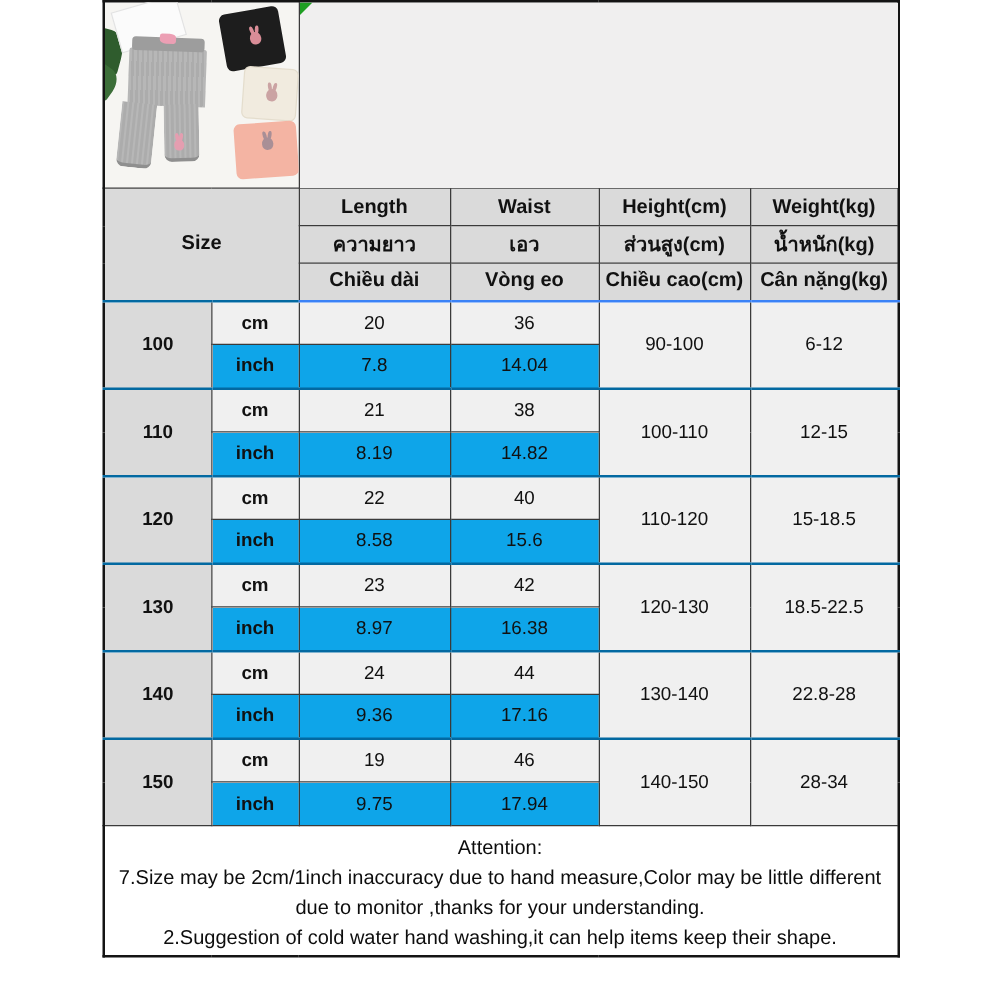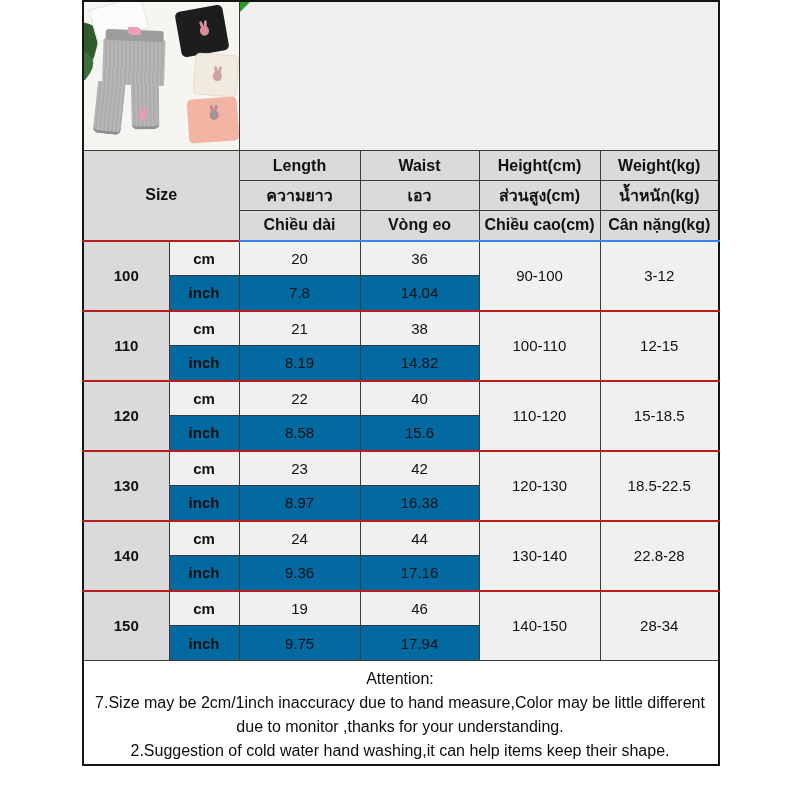--- a/index.html
+++ b/index.html
@@ -31,22 +31,22 @@
     border-right:2px solid #141414; border-bottom:2px solid #141414; }
   tr.hdr-last td { border-bottom:2px solid #3b82f6; }
 
   
   tr.brow { height:35px; }
   td.sizenum { background:#dadada; font-weight:bold; font-size:15px; }
   td.unit { font-weight:bold; font-size:15px; }
   td.val { font-size:15px; }
   td.range { background:#f0f0f0; font-size:15px; }
   .cmrow { background:#f0f0f0; }
-  .whiterow { background:#0369a1; }
-  tr.block-top td { border-top:2px solid #b91c1c; }
+  .whiterow { background:#0ea5e9; }
+  tr.block-top td { border-top:2px solid #0369a1; }
 
   
   tr.att-row { height:104px;margin-left:20px; }
   td.attention { background:#ffffff; text-align:left; vertical-align:top;
     border-top:2px solid #141414; border-bottom:3px solid #141414;
     padding:6px 8px 0 6px; }
   td.attention div { font-size:16px; line-height:24px; font-weight:normal; color:#0d0d0d; }
 
   
   .photo { position:relative; width:100%; height:148px; overflow:hidden; }
@@ -143,21 +143,21 @@
     <td>Chiều cao(cm)</td>
     <td>Cân nặng(kg)</td>
   </tr>
 
   <tr class="brow block-top">
     <td rowspan="2" class="sizenum">100</td>
     <td class="unit cmrow">cm</td>
     <td class="val cmrow">20</td>
     <td class="val cmrow">36</td>
     <td rowspan="2" class="range">90-100</td>
-    <td rowspan="2" class="range">3-12</td>
+    <td rowspan="2" class="range">6-12</td>
   </tr>
   <tr class="brow">
     <td class="unit whiterow">inch</td>
     <td class="val whiterow">7.8</td>
     <td class="val whiterow">14.04</td>
   </tr>
 
   <tr class="brow block-top">
     <td rowspan="2" class="sizenum">110</td>
     <td class="unit cmrow">cm</td>

